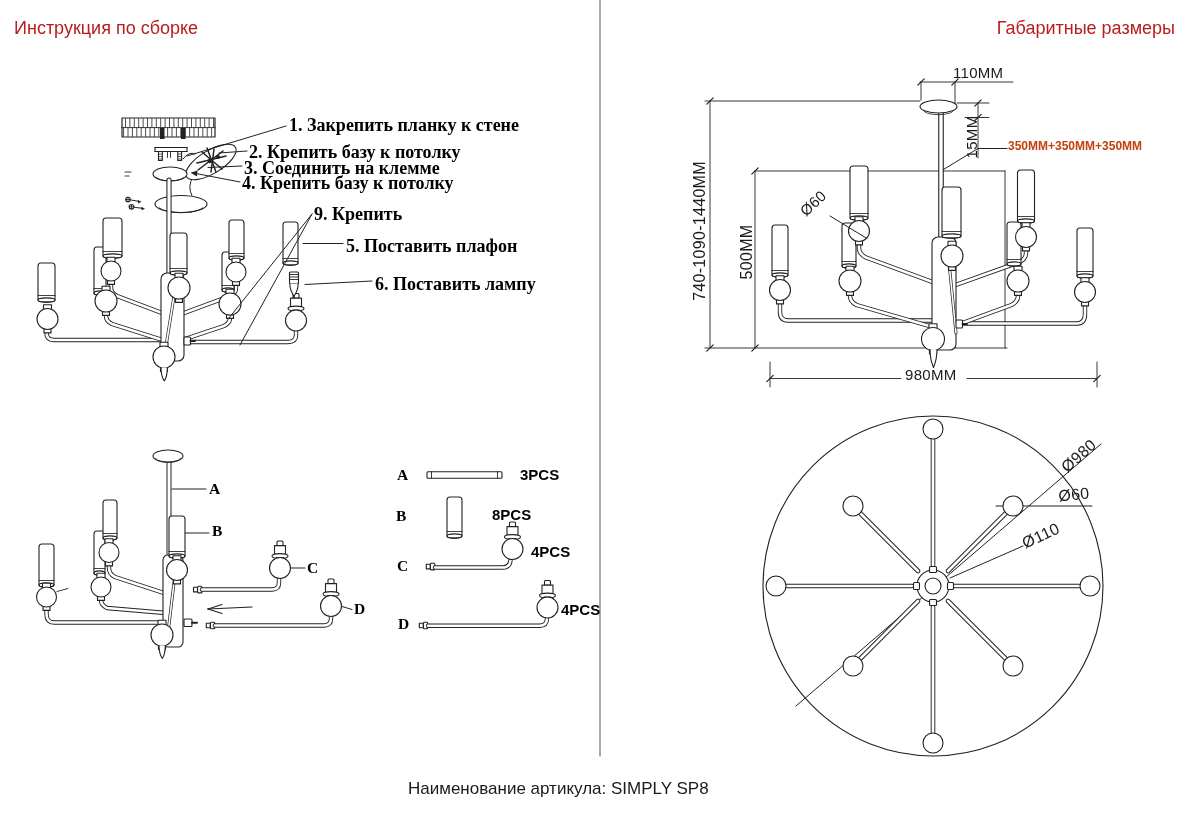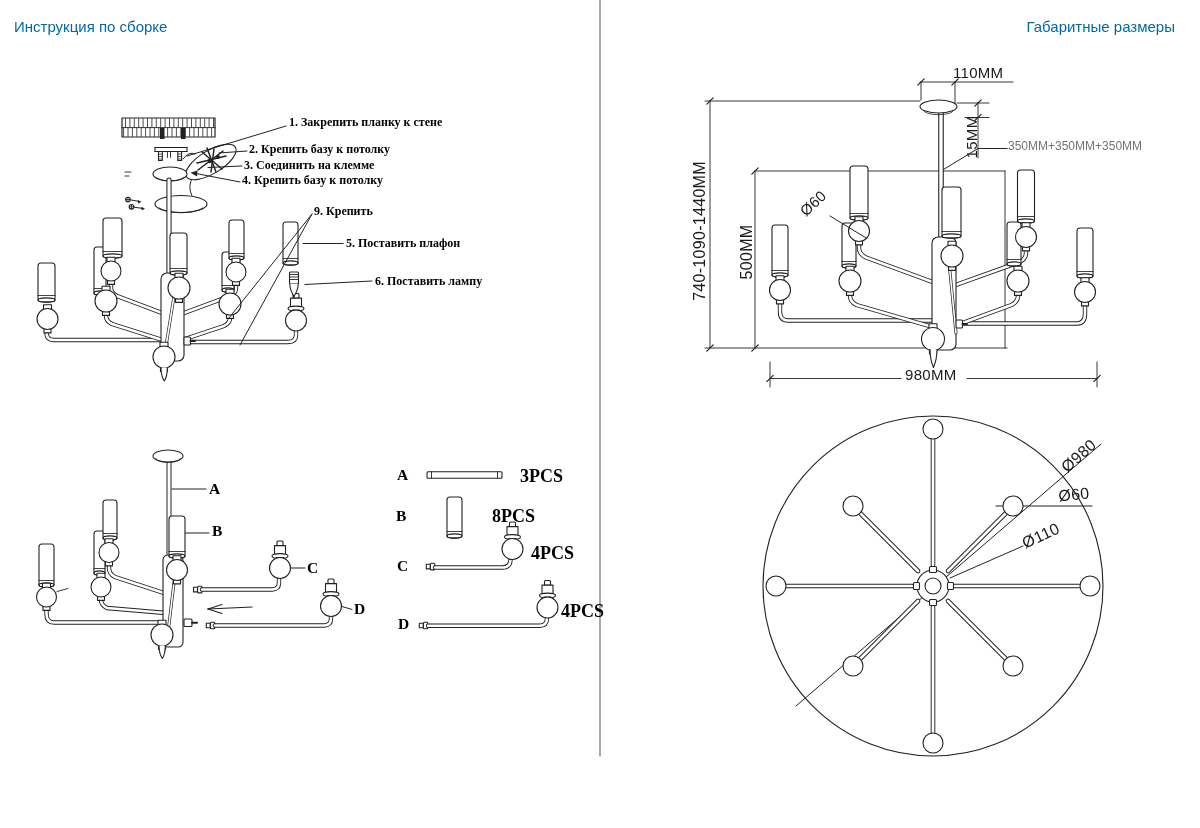--- a/index.html
+++ b/index.html
@@ -1,26 +1,26 @@
 <!DOCTYPE html>
 <html><head>
 <meta charset="utf-8">
 <style>
   html,body{margin:0;padding:0;background:#fff}
   body{width:1200px;height:828px;overflow:hidden;font-family:"Liberation Sans",sans-serif}
   .page{position:relative;width:1200px;height:828px;background:#fff}
   #art{position:absolute;left:0;top:0;width:1200px;height:828px}
   .lb{position:absolute;white-space:nowrap;line-height:1;color:#000}
-  .t{font-size:15px;color:#0369a1}
-  .step{font-family:"Liberation Serif",serif;font-weight:700;font-size:12px;color:#000}
+  .t{font-size:18px;color:#b91c1c}
+  .step{font-family:"Liberation Serif",serif;font-weight:700;font-size:18px;color:#000}
   .pl{font-family:"Liberation Serif",serif;font-weight:700;font-size:15.5px;color:#000}
-  .pcs{font-family:Liberation Serif, serif;font-weight:700;font-size:18px;color:#000}
+  .pcs{font-family:Liberation Sans, sans-serif;font-weight:700;font-size:15px;color:#000}
   .dim{font-size:15px;color:#1a1a1a;letter-spacing:.3px}
   .dim16{font-size:16px}
-  .dimb{font-size:12px;font-weight:400;letter-spacing:0;color:#737373}
+  .dimb{font-size:12px;font-weight:700;letter-spacing:0;color:#c2410c}
   .rc{transform:translate(-50%,-50%) rotate(var(--r))}
   .foot{font-size:17px;color:#1b1b1b}
 </style>
 </head>
 <body>
 
 <div class="page">
   <svg id="art" viewBox="0 0 1200 828">
       <g fill="none" stroke-linecap="round" stroke-linejoin="round">
         <line x1="600" y1="0" x2="600" y2="756" stroke="#555" stroke-width="1"></line>
@@ -412,20 +412,21 @@
         <rect x="929.5" y="599.5" width="7" height="6" rx="1" fill="#fff" stroke="#222" stroke-width="1.1"></rect>
         <rect x="913.5" y="582.5" width="6" height="7" rx="1" fill="#fff" stroke="#222" stroke-width="1.1"></rect>
         <rect x="947.5" y="582.5" width="6" height="7" rx="1" fill="#fff" stroke="#222" stroke-width="1.1"></rect>
         <circle cx="933" cy="586" r="8" fill="#fff" stroke="#222" stroke-width="1.1"></circle>
         <line x1="1023" y1="546" x2="950" y2="578" stroke="#222" stroke-width="1"></line>
       </g>
     </svg>
 
   <div class="lb t" style="left:14px;top:19px">Инструкция по сборке</div>
   <div class="lb t" style="right:25px;top:19px">Габаритные размеры</div>
+  <div class="lb foot" style="left:408px;top:780px">Наименование артикула: SIMPLY SP8</div>
 
   <div class="lb step" style="left:289px;top:116px">1. Закрепить планку к стене</div>
   <div class="lb step" style="left:249px;top:143px">2. Крепить базу к потолку</div>
   <div class="lb step" style="left:244px;top:159px">3. Соединить на клемме</div>
   <div class="lb step" style="left:242px;top:174px">4. Крепить базу к потолку</div>
   <div class="lb step" style="left:314px;top:205px">9. Крепить</div>
   <div class="lb step" style="left:346px;top:237px">5. Поставить плафон</div>
   <div class="lb step" style="left:375px;top:275px">6. Поставить лампу</div>
 
   <div class="lb pl" style="left:209px;top:481px">A</div>

